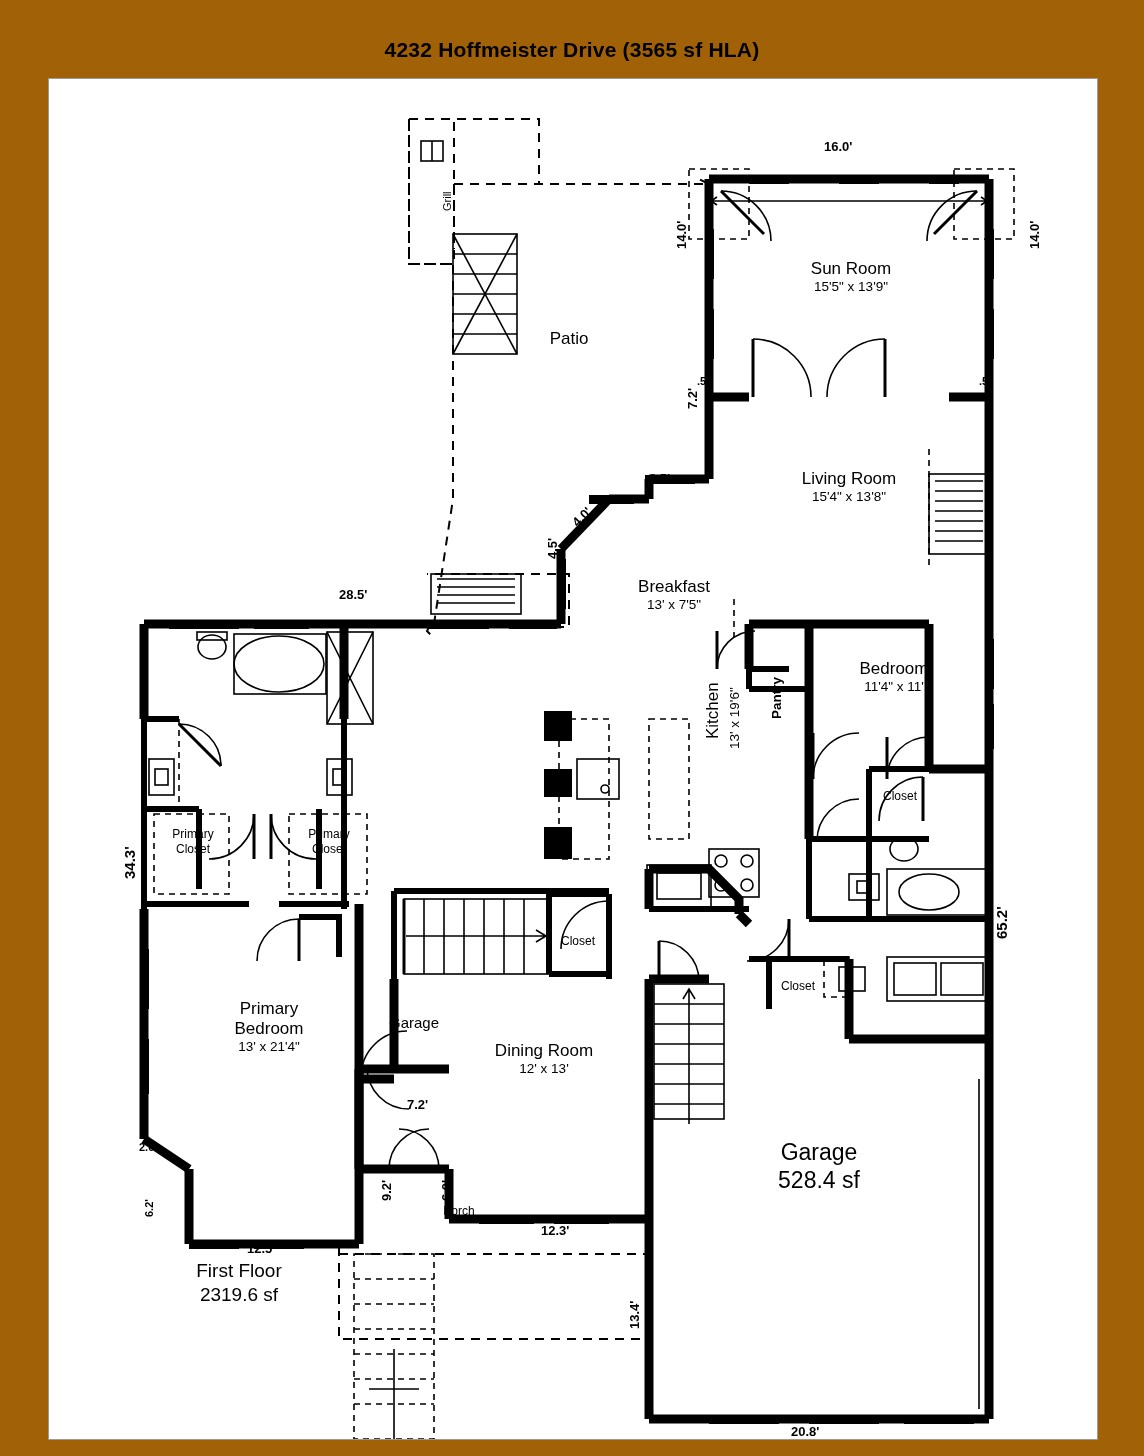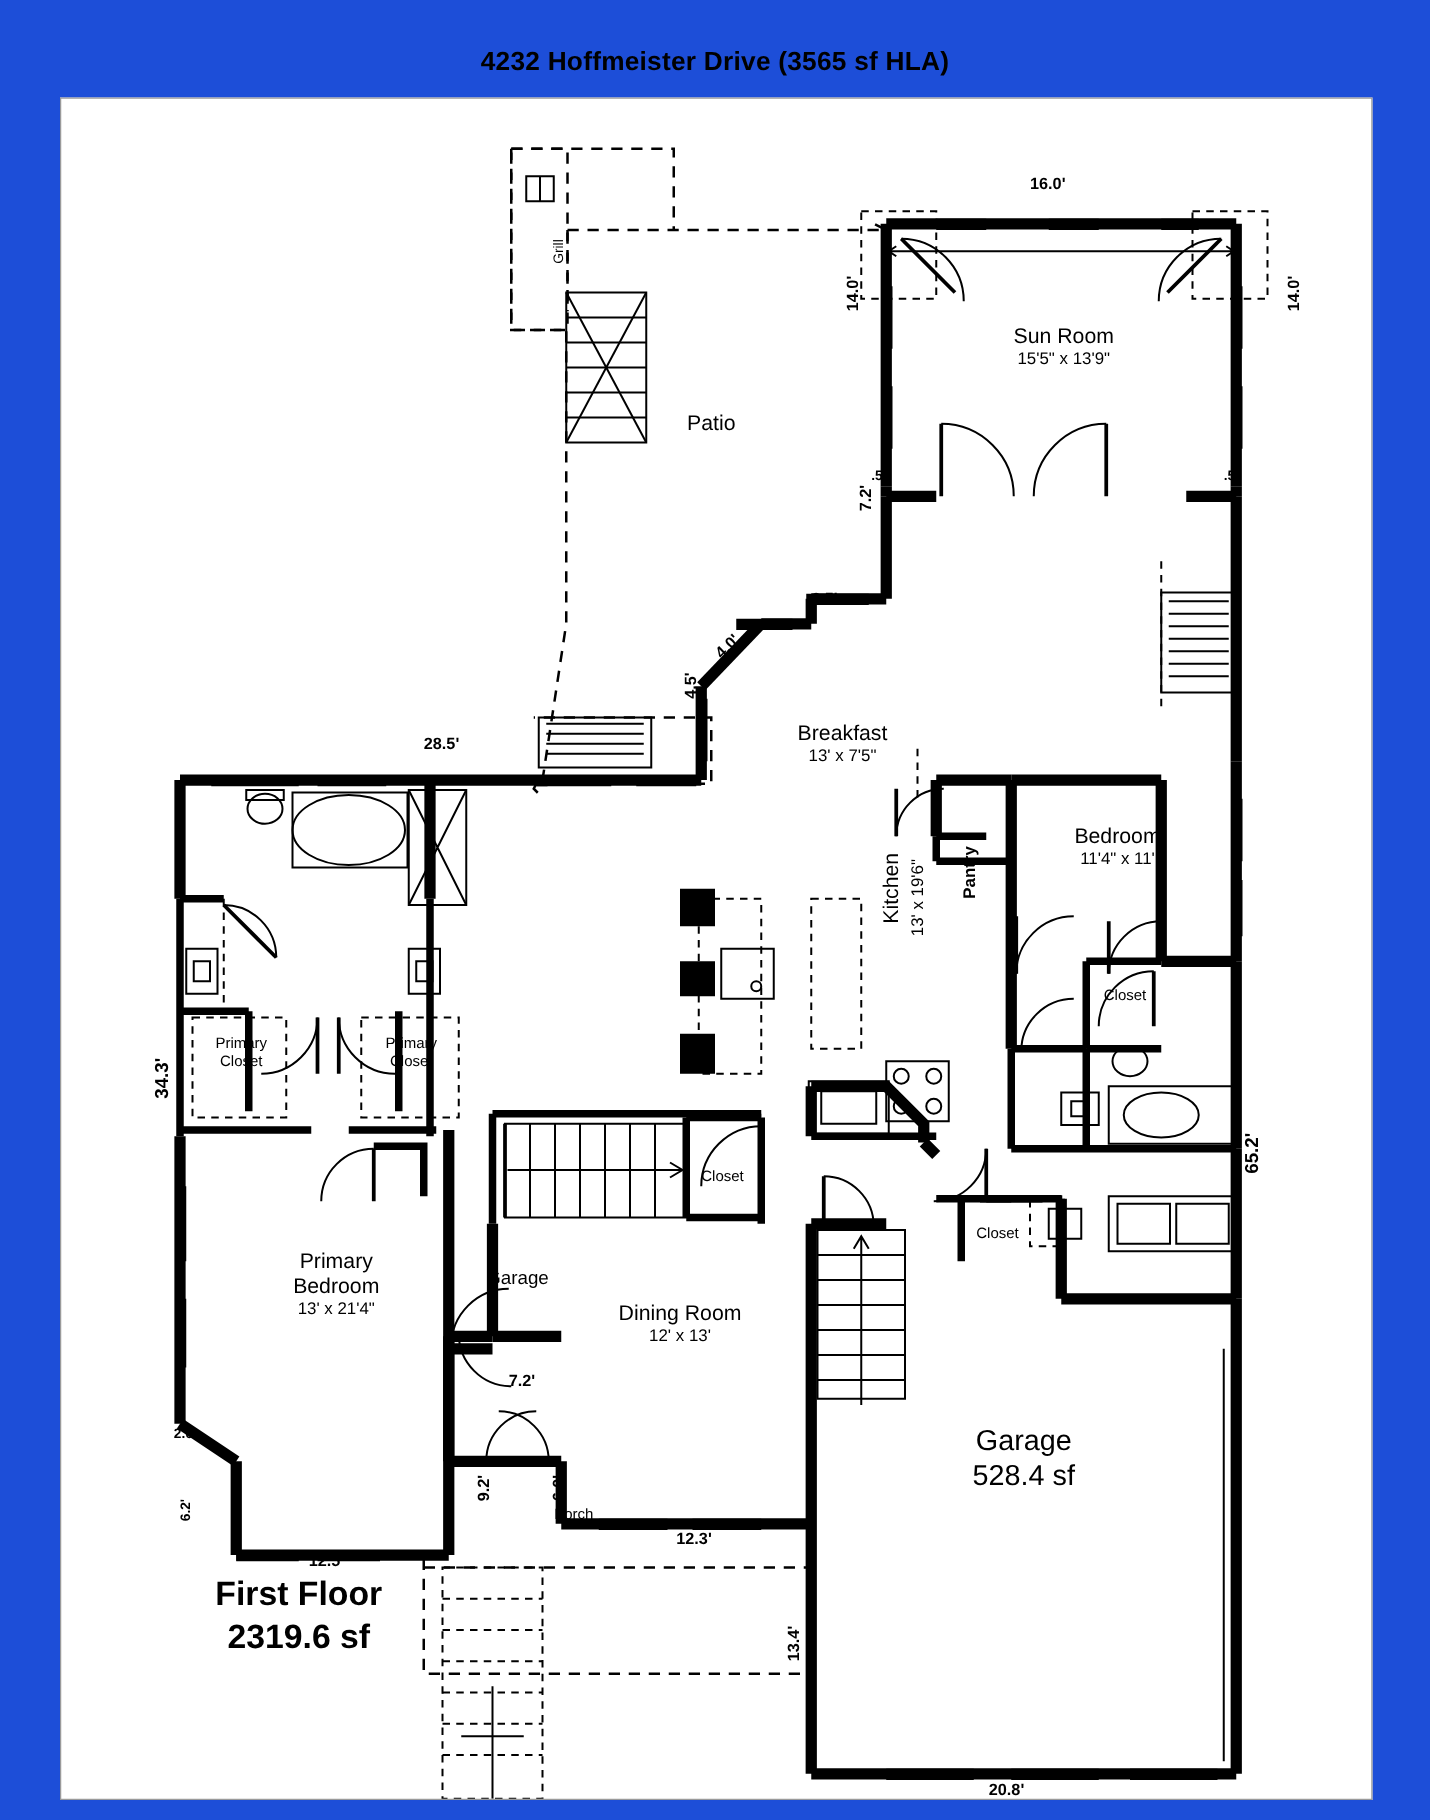--- a/index.html
+++ b/index.html
@@ -1,29 +1,29 @@
 <!DOCTYPE html>
 <html><head>
 <meta charset="utf-8">
 <style>
   html,body{margin:0;padding:0;background:#ffffff;}
   body{font-family:"Liberation Sans",sans-serif;color:#000;}
-  #page{position:relative;width:1144px;height:1456px;background:#1d4ed8;overflow:hidden;}
+  #page{position:relative;width:1144px;height:1456px;background:#a16207;overflow:hidden;}
   #title{position:absolute;top:38px;left:0;width:1144px;text-align:center;font-size:21px;font-weight:bold;letter-spacing:.2px;}
   #frame{position:absolute;left:48px;top:78px;width:1048px;height:1360px;border:1px solid #9a9a9a;background:#fff;}
   .plan{position:absolute;left:0;top:0;width:1048px;height:1360px;}
   .lbl{position:absolute;text-align:center;line-height:1.18;}
   .rname{font-size:17px;}
   .rdim{font-size:13.5px;}
   .dim{position:absolute;font-size:13px;font-weight:bold;}
   .small{font-size:11px;}
   .tiny{font-size:10px;}
   .closet{position:absolute;font-size:12px;text-align:center;}
   .big{font-size:23px;}
-  .ff{position:absolute;font-size:27px;text-align:center;line-height:1.25;font-weight:bold;}
+  .ff{position:absolute;font-size:19px;text-align:center;line-height:1.25;}
   .gar{position:absolute;text-align:center;line-height:1.2;}
 </style>
 </head>
 <body>
 
 <div id="page">
 
   <div id="title">4232 Hoffmeister Drive (3565 sf HLA)</div>
 
   <div id="frame">
@@ -315,20 +315,24 @@
       <line x1="320" y1="1310" x2="370" y2="1310" class="w thin"></line>
 
       <path class="w thin" d="M660 108 L660 135 M940 108 L940 135 M662 122 L938 122 M668 118 L662 122 L668 126 M932 118 L938 122 L932 126"></path>
     </svg>
 
     <div class="lbl rname" style="left:702px;top:180px;width:200px;">
       <div>Sun Room</div>
       <div class="rdim">15'5" x 13'9"</div>
     </div>
 
+    <div class="lbl rname" style="left:690px;top:390px;width:220px;">
+      <div>Living Room</div>
+      <div class="rdim">15'4" x 13'8"</div>
+    </div>
 
     <div class="lbl rname" style="left:750px;top:580px;width:190px;">
       <div>Bedroom</div>
       <div class="rdim">11'4" x 11'</div>
     </div>
 
     <div class="lbl rname" style="left:530px;top:486px;width:190px;margin-top:12px;">
       <div>Breakfast</div>
       <div class="rdim">13' x 7'5"</div>
     </div>

